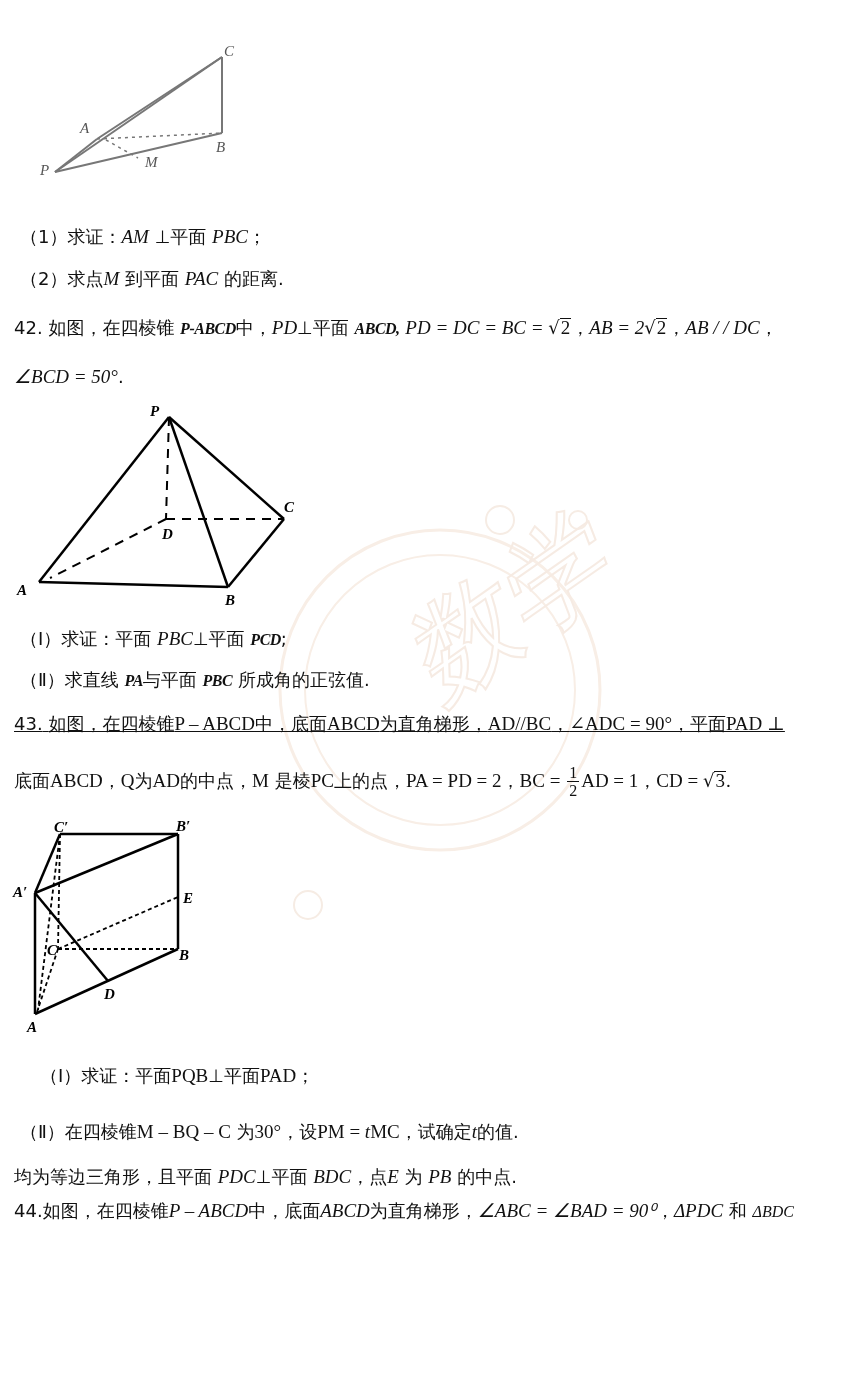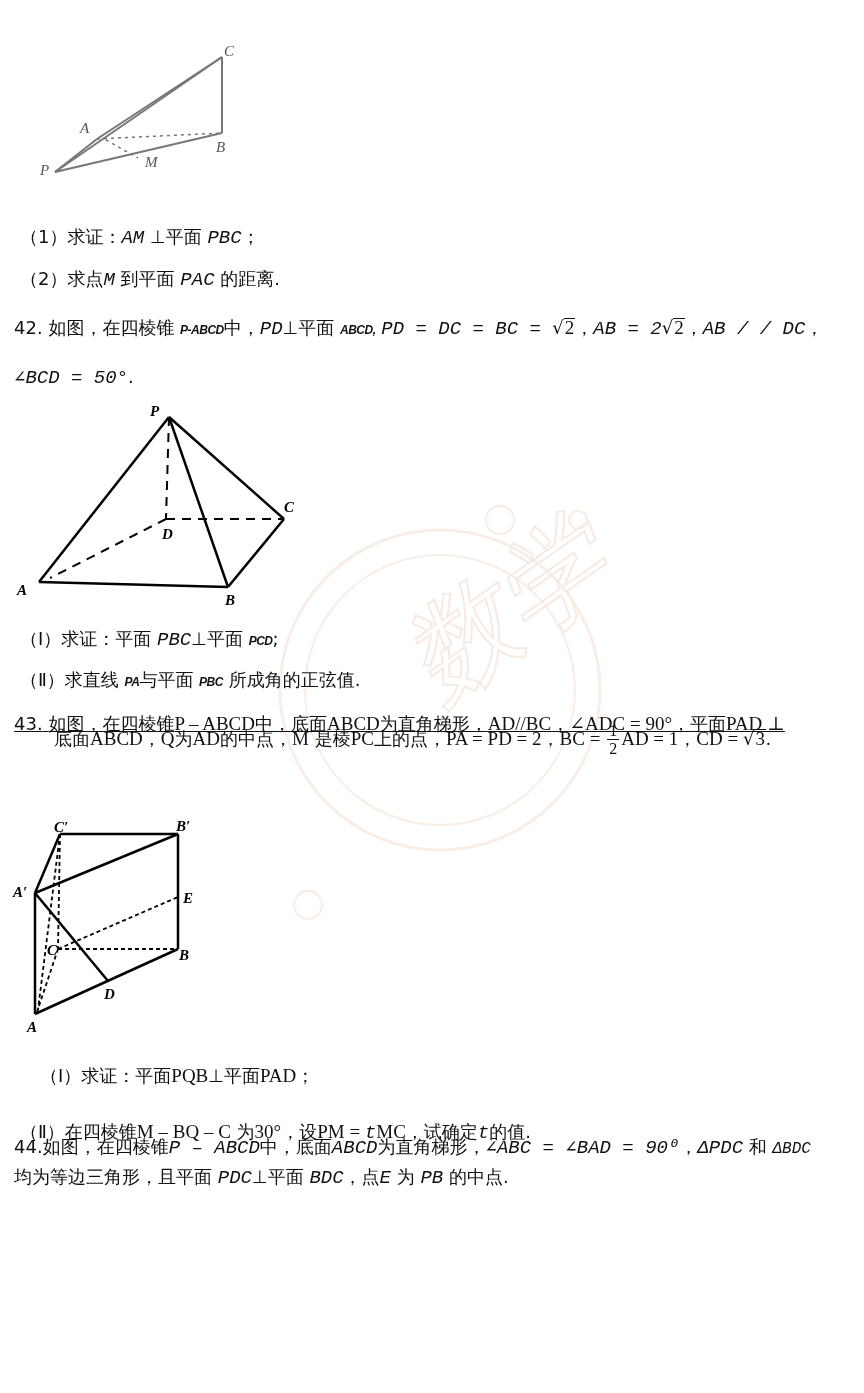--- a/index.html
+++ b/index.html
@@ -3,23 +3,23 @@
 <meta charset="utf-8">
 <style>
   html, body { margin: 0; padding: 0; background: #ffffff; }
   body {
     width: 864px; height: 1393px; position: relative; overflow: hidden;
     font-family: "DejaVu Sans", "Liberation Sans", sans-serif;
     color: #111;
   }
   .abs { position: absolute; }
   .line { position: absolute; font-size: 18px; white-space: nowrap; line-height: 24px; }
-  .m { font-family: Liberation Mono, monospace; font-style: italic; font-size: 19px; text-align: right; }
+  .m { font-family: Liberation Serif, serif; font-style: italic; font-size: 19px; text-align: right; }
   .r { font-family: "Liberation Serif", "DejaVu Serif", serif; font-size: 19px; }
-  .b { font-family: Liberation Sans, sans-serif; font-style: italic; font-weight: bold; font-size: 12px; letter-spacing: -0.5px; }
+  .b { font-family: Liberation Serif, serif; font-style: italic; font-weight: bold; font-size: 16px; letter-spacing: -0.5px; }
   .frac { display: inline-block; vertical-align: middle; text-align: center; font-family: "Liberation Serif", serif; font-size: 16px; line-height: 17px; margin: 0 2px; }
   .frac .num { display: block; border-bottom: 1px solid #111; padding: 0 2px; }
   .frac .den { display: block; padding: 0 2px; }
   .sqrt { display: inline-block; border-top: 1px solid #111; padding: 0 1px; line-height: 18px; }
   svg text { font-family: "Liberation Serif", "DejaVu Serif", serif; font-style: italic; }
   .watermark { position: absolute; pointer-events: none; }
 </style>
 </head>
 <body>
 
@@ -86,21 +86,21 @@
 <div class="line" style="left:20px;top:627px;">
   <span>（Ⅰ）求证：平面</span> <span class="m">PBC</span><span>⊥平面</span> <span class="b">PCD</span><span>;</span>
 </div>
 <div class="line" style="left:20px;top:668px;">
   <span>（Ⅱ）求直线</span> <span class="b">PA</span><span>与平面</span> <span class="b">PBC</span> <span>所成角的正弦值.</span>
 </div>
 
 <div class="line" style="left:14px;top:712px;text-decoration:underline;">
   <span>43.</span> <span>如图，在四棱锥</span><span class="r">P – ABCD</span><span>中，底面</span><span class="r">ABCD</span><span>为直角梯形，</span><span class="r">AD//BC</span><span>，</span><span class="r">∠ADC = 90°</span><span>，平面</span><span class="r">PAD ⊥</span>
 </div>
-<div class="line" style="left:14px;top:722px;margin-left:40px;">
+<div class="line" style="left:14px;top:764px;">
   <span>底面</span><span class="r">ABCD</span><span>，</span><span class="r">Q</span><span>为</span><span class="r">AD</span><span>的中点，</span><span class="r">M</span> <span>是棱</span><span class="r">PC</span><span>上的点，</span><span class="r">PA = PD = 2</span><span>，</span><span class="r">BC = </span><span class="frac"><span class="num">1</span><span class="den">2</span></span><span class="r">AD = 1</span><span>，</span><span class="r">CD = </span>√<span class="sqrt r">3</span><span class="r">.</span>
 </div>
 
 <svg class="abs" style="left:10px;top:812px;" width="200" height="225" viewBox="10 812 200 225">
   <g stroke="#000" stroke-width="2.5" fill="none">
     <line x1="60" y1="834" x2="178" y2="834"></line>
     <line x1="178" y1="834" x2="178" y2="949"></line>
     <line x1="60" y1="834" x2="35" y2="893"></line>
     <line x1="35" y1="893" x2="178" y2="834"></line>
     <line x1="35" y1="893" x2="35" y2="1014"></line>
@@ -124,18 +124,18 @@
   <text x="27" y="1032" font-size="15" font-weight="bold">A</text>
 </svg>
 
 <div class="line" style="left:20px;top:1064px;margin-left:20px;">
   <span>（Ⅰ）求证：平面</span><span class="r">PQB</span><span>⊥平面</span><span class="r">PAD</span><span>；</span>
 </div>
 <div class="line" style="left:20px;top:1120px;">
   <span>（Ⅱ）在四棱锥</span><span class="r">M – BQ – C</span> <span>为</span><span class="r">30°</span><span>，设</span><span class="r">PM = </span><span class="m">t</span><span class="r">MC</span><span>，试确定</span><span class="m">t</span><span>的值.</span>
 </div>
 
-<div class="line" style="left:14px;top:1135px;">
+<div class="line" style="left:14px;top:1199px;">
   <span>44.</span><span>如图，在四棱锥</span><span class="m">P – ABCD</span><span>中，底面</span><span class="m">ABCD</span><span>为直角梯形，</span><span class="m">∠ABC = ∠BAD = 90⁰</span><span>，</span><span class="m">ΔPDC</span> <span>和</span> <span class="m" style="font-size:16px;">ΔBDC</span>
 </div>
 <div class="line" style="left:14px;top:1165px;">
   <span>均为等边三角形，且平面</span> <span class="m">PDC</span><span>⊥平面</span> <span class="m">BDC</span><span>，点</span><span class="m">E</span> <span>为</span> <span class="m">PB</span> <span>的中点.</span>
 </div>
 
 </body></html>

